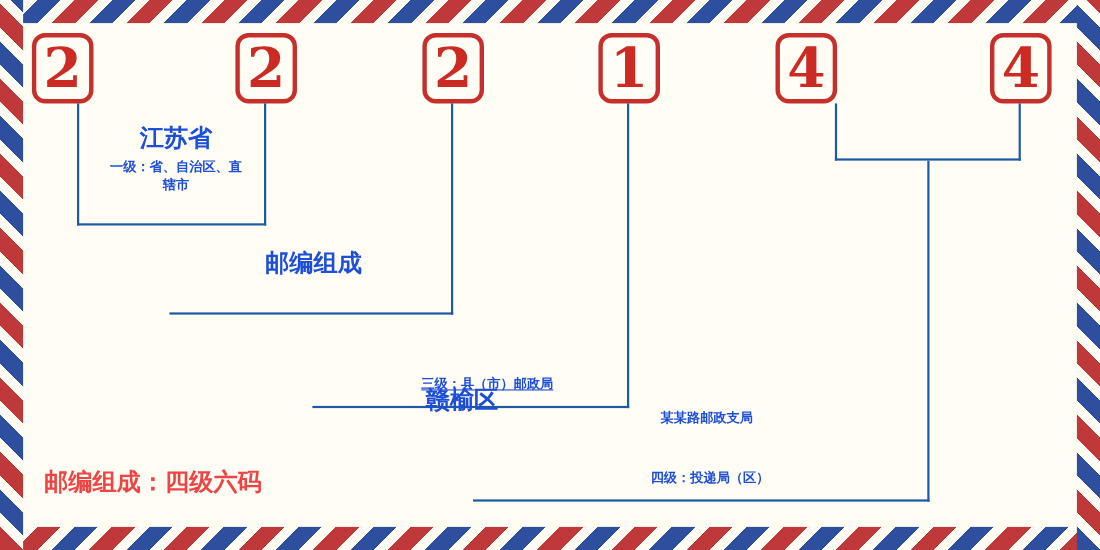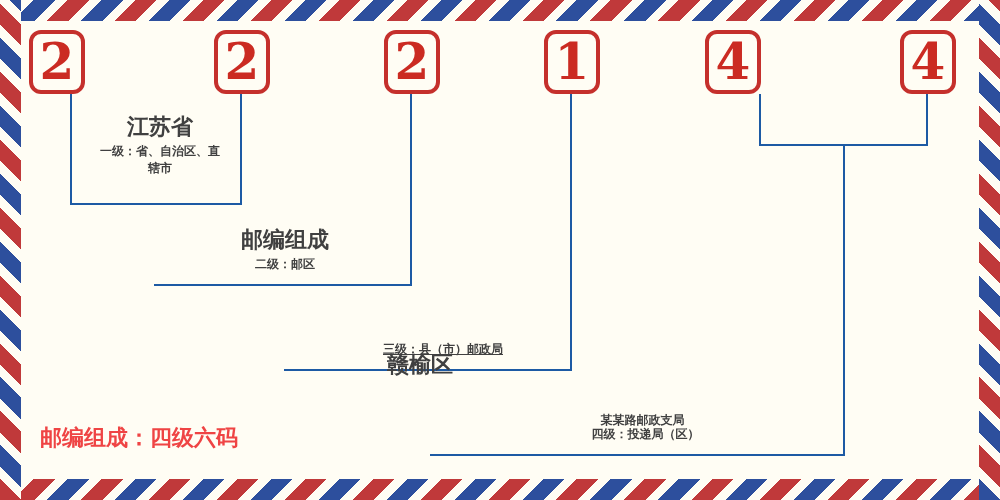--- a/index.html
+++ b/index.html
@@ -17,21 +17,21 @@
   .stripe.right{top:0;right:0;width:21px;height:500px;
     background:repeating-linear-gradient(45deg,#2d4f9d 0 15px,#fffdf4 15px 24px,#c0393a 24px 39px,#fffdf4 39px 48px);}
 
   .digit-box{position:absolute;top:30px;width:56px;height:64px;border:4px solid #c5302c;
     border-radius:12px;box-sizing:border-box;display:flex;align-items:center;justify-content:center;}
   .digit{font-family:"DejaVu Serif","Liberation Serif",serif;font-weight:bold;font-size:50px;
     color:#cb2b22;line-height:1;}
 
   .line{position:absolute;background:#1d5aa4;}
 
-  .lbl{position:absolute;color:#404040;font-weight:bold;text-align:center;}
+  .lbl{position:absolute;color:#1d4ed8;font-weight:bold;text-align:center;}
   .lbl.name{font-size:22px;line-height:1.2;}
   .lbl.desc{font-size:12px;line-height:1.45;}
   .lbl.red{color:#ef4444;font-size:22px;text-align:left;}
 </style>
 </head>
 <body>
 
 <div class="canvas">
 
   <div class="stripe top"></div>
@@ -71,24 +71,23 @@
   <div class="line" style="left:759px;top:94px;width:2px;height:52px;"></div>
   <div class="line" style="left:926px;top:94px;width:2px;height:52px;"></div>
   <div class="line" style="left:759px;top:144px;width:169px;height:2px;"></div>
   <div class="line" style="left:843px;top:146px;width:2px;height:310px;"></div>
   <div class="line" style="left:430px;top:454px;width:415px;height:2px;"></div>
 
   <div class="lbl name" style="left:95px;top:114px;width:130px;">江苏省</div>
   <div class="lbl desc" style="left:96px;top:143px;width:128px;">一级：省、自治区、直辖市</div>
 
   <div class="lbl name" style="left:220px;top:227px;width:130px;">邮编组成</div>
-  <div class="lbl desc" style="left:225px;top:256px;width:120px;">二级：邮区</div>
 
   <div class="lbl name" style="left:355px;top:312px;width:130px;margin-top:40px;">赣榆区</div>
   <div class="lbl desc" style="left:338px;top:341px;width:210px;text-decoration:underline;">三级：县（市）邮政局</div>
 
-  <div class="lbl desc" style="left:550px;top:412px;width:185px;">某某路邮政支局</div>
+  <div class="lbl desc" style="left:550px;top:372px;width:185px;">某某路邮政支局</div>
   <div class="lbl desc" style="left:548px;top:426px;width:195px;">四级：投递局（区）</div>
 
 
   <div class="lbl red" style="left:40px;top:423px;width:260px;">邮编组成：四级六码</div>
 
 </div>
 
 </body></html>

